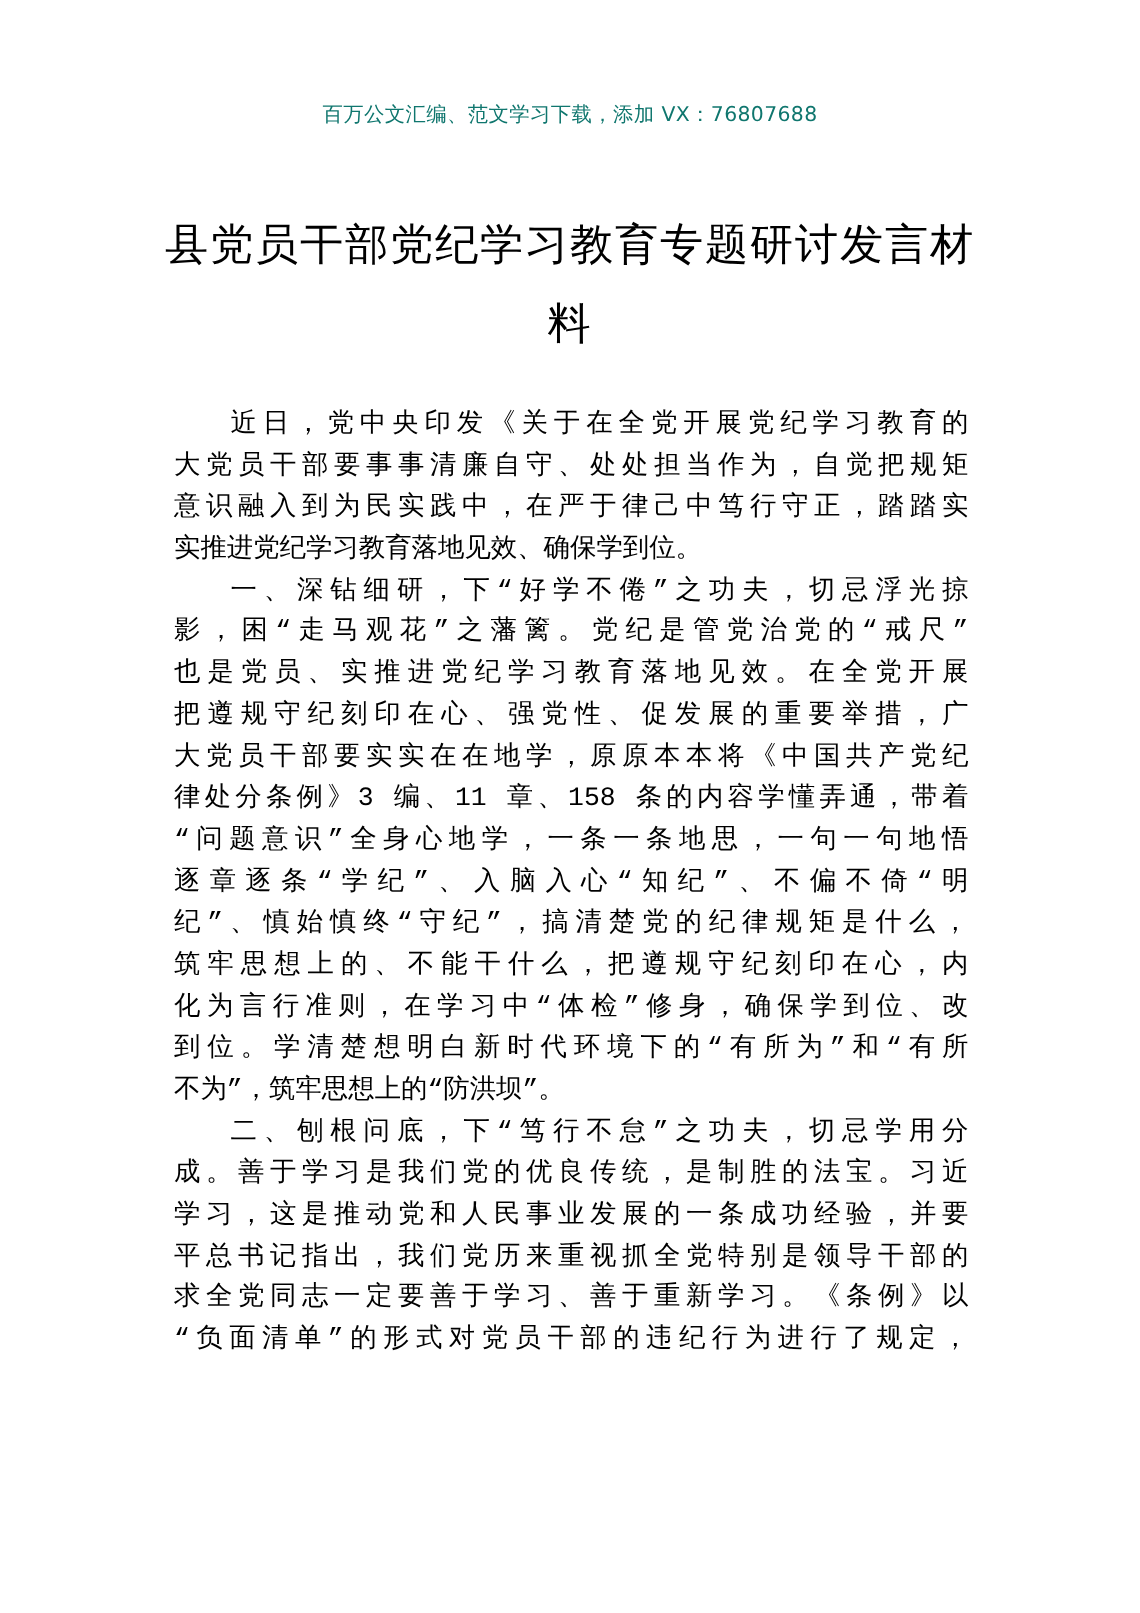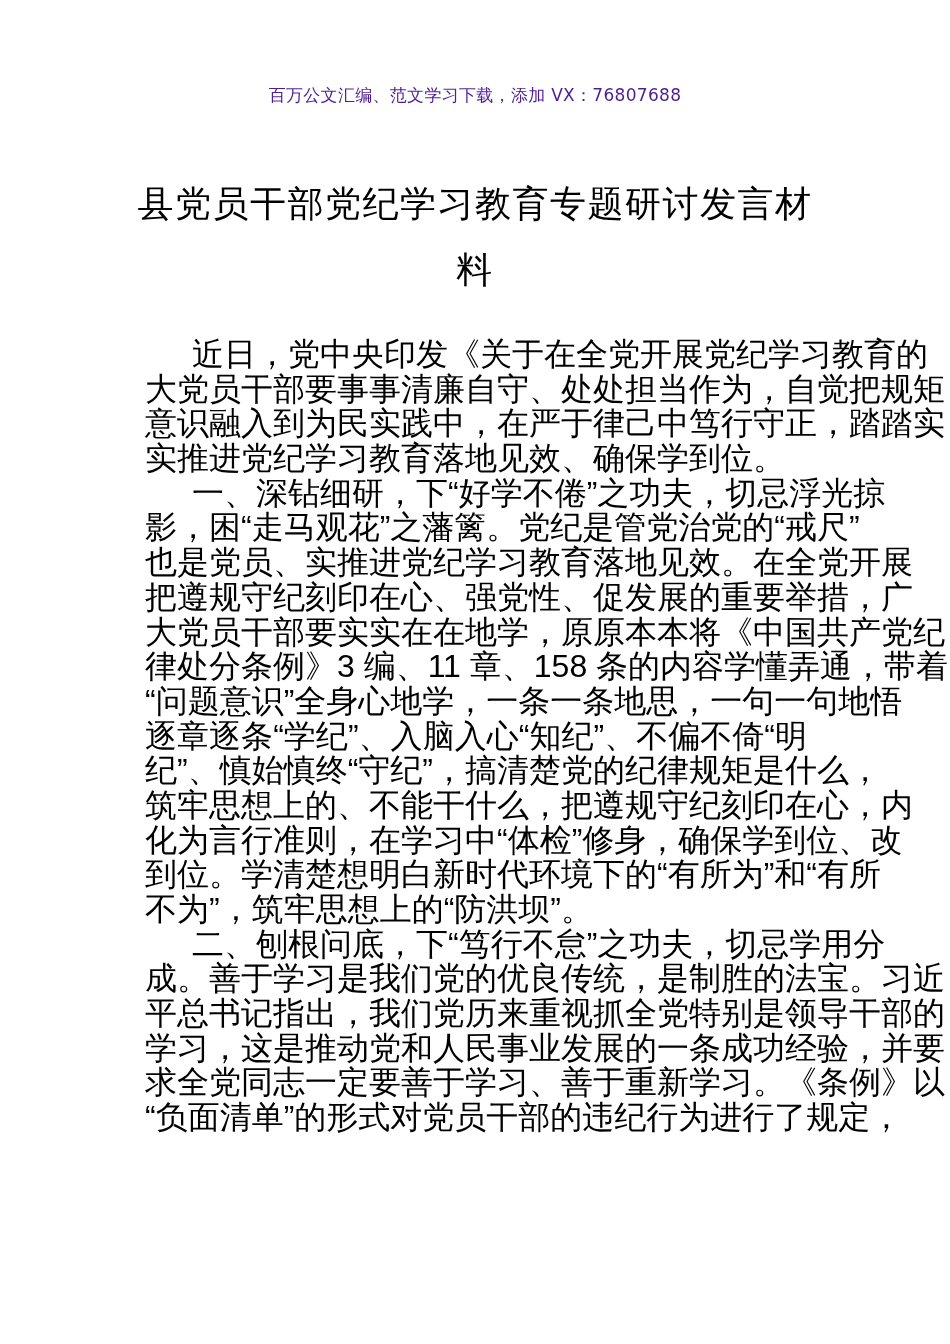--- a/index.html
+++ b/index.html
@@ -1,27 +1,27 @@
 <!DOCTYPE html>
 <html><head>
 <meta charset="utf-8">
 <style>
   html, body { margin:0; padding:0; background:#ffffff; }
   body { width:950px; height:1344px; position:relative; overflow:hidden;
          font-family: "DejaVu Sans", "Liberation Sans", sans-serif; color:#000; }
   .header { position:absolute; top:84px; left:0; width:950px; text-align:center;
-            font-size:17px; color:#4c1d95; letter-spacing:0.3px; }
+            font-size:17px; color:#0f766e; letter-spacing:0.3px; }
   .title { position:absolute; left:0; width:950px; text-align:center;
            font-size:36px; letter-spacing:1.5px; color:#000; }
   .title.l1 { top:180px; }
   .title.l2 { top:246px; }
   .body { position:absolute; top:337px; left:145px; width:662px; }
-  .line { height:34.7px; line-height:34.7px; font-size:32px; white-space:nowrap;
+  .line { height:34.7px; line-height:34.7px; font-size:22px; white-space:nowrap;
           text-align:justify; text-align-last:justify; letter-spacing:0px;
-          font-family: Liberation Sans, sans-serif; }
+          font-family: Liberation Mono, monospace; }
   .line.last { text-align-last:left; }
   .line.indent { padding-left:47px; }
 </style>
 </head>
 <body>
 
 <div class="header">百万公文汇编、范文学习下载，添加 VX：76807688</div>
 
 <div class="title l1">县党员干部党纪学习教育专题研讨发言材</div>
 <div class="title l2">料</div>
@@ -44,18 +44,18 @@
     <div class="line">逐章逐条“学纪”、入脑入心“知纪”、不偏不倚“明</div>
     <div class="line">纪”、慎始慎终“守纪”，搞清楚党的纪律规矩是什么，</div>
     <div class="line">筑牢思想上的、不能干什么，把遵规守纪刻印在心，内</div>
     <div class="line">化为言行准则，在学习中“体检”修身，确保学到位、改</div>
     <div class="line">到位。学清楚想明白新时代环境下的“有所为”和“有所</div>
     <div class="line last">不为”，筑牢思想上的“防洪坝”。</div>
   </div>
   <div>
     <div class="line indent">二、刨根问底，下“笃行不怠”之功夫，切忌学用分</div>
     <div class="line">成。善于学习是我们党的优良传统，是制胜的法宝。习近</div>
+    <div class="line">学习，这是推动党和人民事业发展的一条成功经验，并要</div>
     <div class="line">平总书记指出，我们党历来重视抓全党特别是领导干部的</div>
-    <div class="line">学习，这是推动党和人民事业发展的一条成功经验，并要</div>
     <div class="line">求全党同志一定要善于学习、善于重新学习。《条例》以</div>
     <div class="line">“负面清单”的形式对党员干部的违纪行为进行了规定，</div>
   </div>
 </div>
 
 </body></html>

